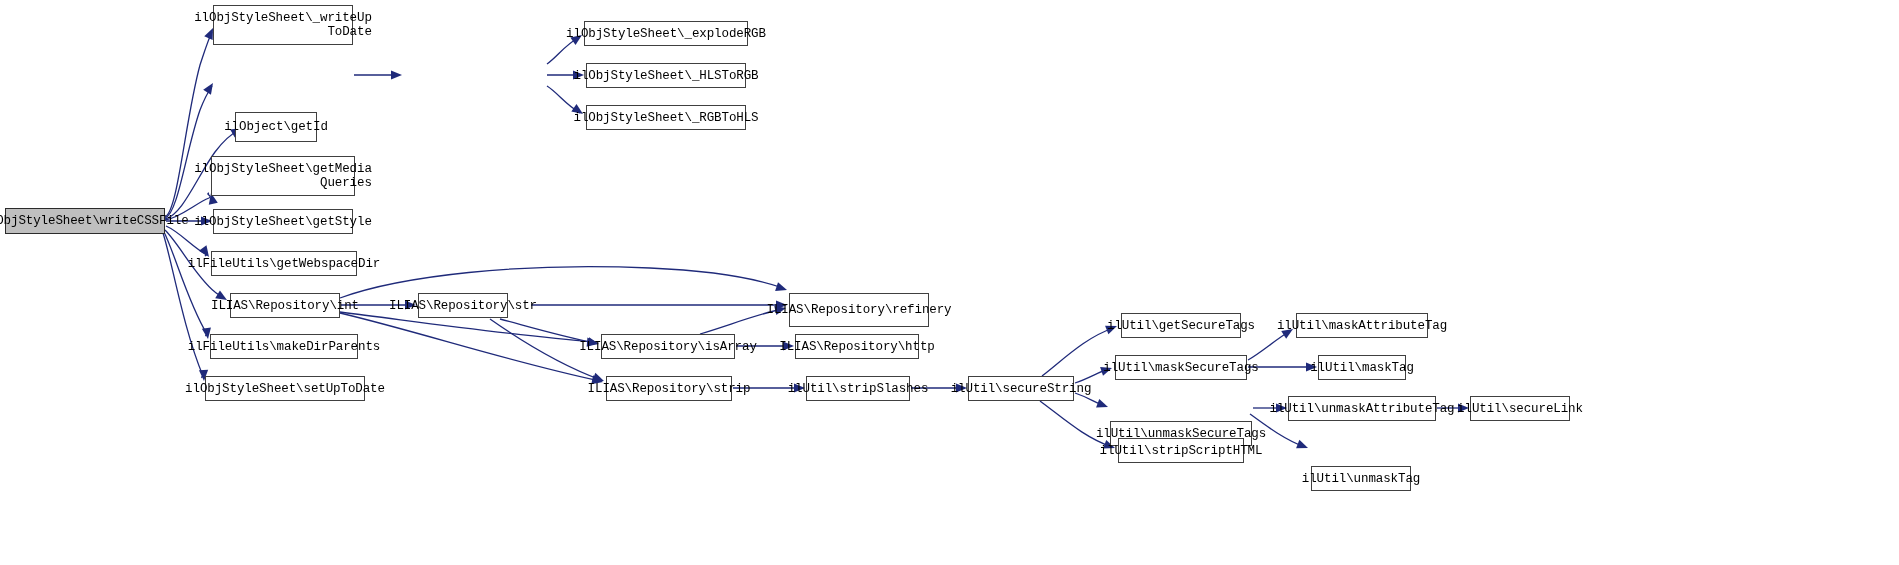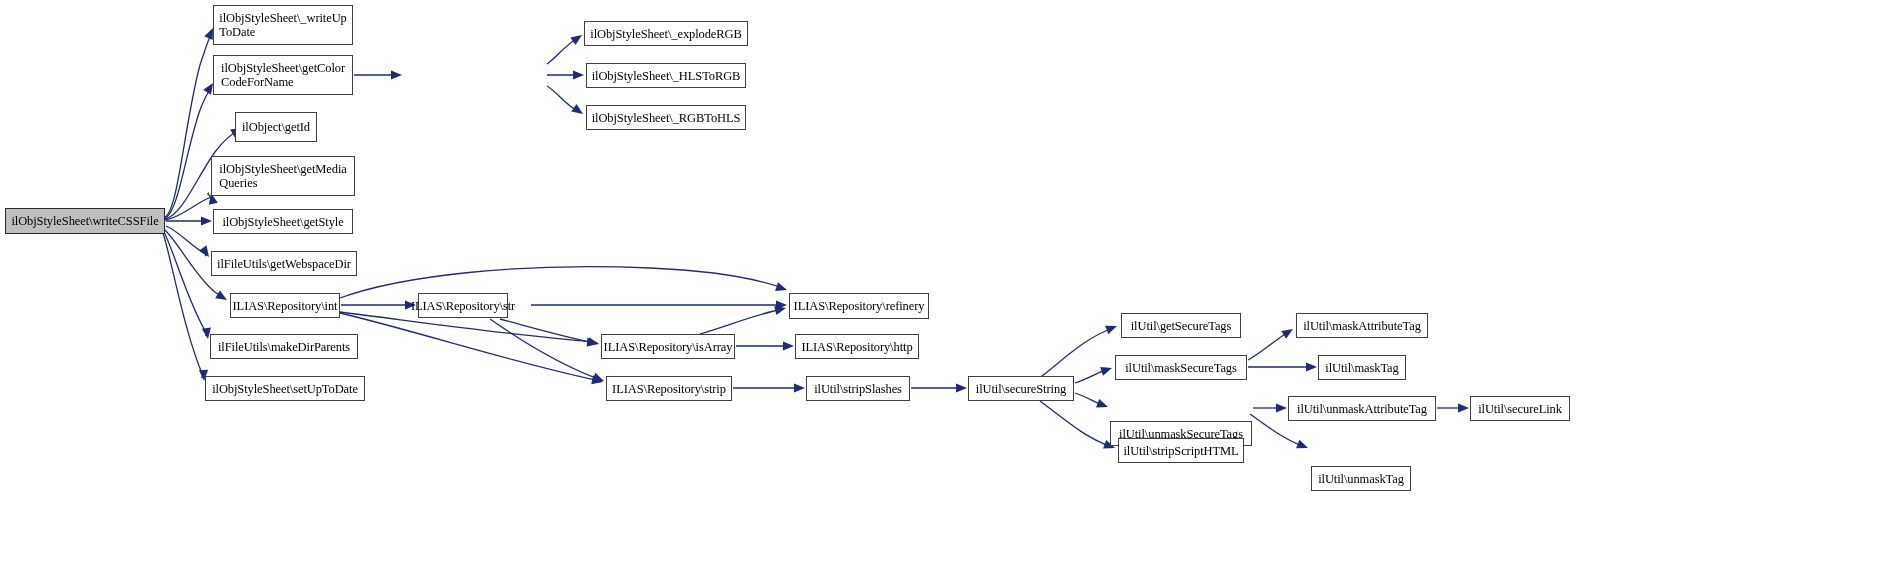--- a/index.html
+++ b/index.html
@@ -25,25 +25,25 @@
     width: 1899px;
     height: 565px;
     pointer-events: none;
   }
   .node {
     position: absolute;
     box-sizing: border-box;
     display: flex;
     align-items: center;
     justify-content: center;
-    text-align: left;
+    text-align: right;
     border: 1px solid #404040;
     background: #ffffff;
     color: #000000;
-    font-family: Liberation Serif, serif;
+    font-family: Liberation Mono, monospace;
     font-size: 12.5px;
     line-height: 14px;
     letter-spacing: -0.1px;
     white-space: pre-line;
     padding: 0 14px;
     z-index: 2;
   }
   .node.root {
     background: #bfbfbf;
     border-color: #2b2b2b;
@@ -183,37 +183,35 @@
         <polygon points="1308,448 1299.393667698316,439.7482702229781 1296.0815189192829,448.33137400107313" fill="#1f2a7a"></polygon>
       </g>
       <g>
         <path d="M1437,408 L1465,408" fill="none" stroke="#1f2a7a" stroke-width="1.3"></path>
         <polygon points="1469,408 1458,403.4 1458,412.6" fill="#1f2a7a"></polygon>
       </g>
     </svg>
 <div class="node root" style="left: 5px; top: 208px; width: 160px; height: 26px;">ilObjStyleSheet\writeCSSFile</div>
     <div class="node" style="left: 213px; top: 5px; width: 140px; height: 40px;">ilObjStyleSheet\_writeUp
 ToDate</div>
-    <div class="node" style="left: 213px; top: 55px; width: 140px; height: 40px;">ilObjStyleSheet\getColor
-CodeForName</div>
     <div class="node" style="left: 235px; top: 112px; width: 82px; height: 30px;">ilObject\getId</div>
     <div class="node" style="left: 211px; top: 156px; width: 144px; height: 40px;">ilObjStyleSheet\getMedia
 Queries</div>
     <div class="node" style="left: 213px; top: 209px; width: 140px; height: 25px;">ilObjStyleSheet\getStyle</div>
     <div class="node" style="left: 211px; top: 251px; width: 146px; height: 25px;">ilFileUtils\getWebspaceDir</div>
     <div class="node" style="left: 230px; top: 293px; width: 110px; height: 25px;">ILIAS\Repository\int</div>
     <div class="node" style="left: 210px; top: 334px; width: 148px; height: 25px;">ilFileUtils\makeDirParents</div>
     <div class="node" style="left: 205px; top: 376px; width: 160px; height: 25px;">ilObjStyleSheet\setUpToDate</div>
     <div class="node" style="left: 584px; top: 21px; width: 164px; height: 25px;">ilObjStyleSheet\_explodeRGB</div>
     <div class="node" style="left: 586px; top: 63px; width: 160px; height: 25px;">ilObjStyleSheet\_HLSToRGB</div>
     <div class="node" style="left: 586px; top: 105px; width: 160px; height: 25px;">ilObjStyleSheet\_RGBToHLS</div>
     <div class="node" style="left: 418px; top: 293px; width: 90px; height: 25px;">ILIAS\Repository\str</div>
     <div class="node" style="left: 601px; top: 334px; width: 134px; height: 25px;">ILIAS\Repository\isArray</div>
     <div class="node" style="left: 606px; top: 376px; width: 126px; height: 25px;">ILIAS\Repository\strip</div>
-    <div class="node" style="left: 789px; top: 293px; width: 140px; height: 26px;">ILIAS\Repository\refinery</div>
+    <div class="node" style="left: 789px; top: 293px; width: 140px; height: 34px;">ILIAS\Repository\refinery</div>
     <div class="node" style="left: 795px; top: 334px; width: 124px; height: 25px;">ILIAS\Repository\http</div>
     <div class="node" style="left: 806px; top: 376px; width: 104px; height: 25px;">ilUtil\stripSlashes</div>
     <div class="node" style="left: 968px; top: 376px; width: 106px; height: 25px;">ilUtil\secureString</div>
     <div class="node" style="left: 1121px; top: 313px; width: 120px; height: 25px;">ilUtil\getSecureTags</div>
     <div class="node" style="left: 1115px; top: 355px; width: 132px; height: 25px;">ilUtil\maskSecureTags</div>
     <div class="node" style="left: 1110px; top: 396px; width: 142px; height: 25px; margin-top: 25px;">ilUtil\unmaskSecureTags</div>
     <div class="node" style="left: 1118px; top: 438px; width: 126px; height: 25px;">ilUtil\stripScriptHTML</div>
     <div class="node" style="left: 1296px; top: 313px; width: 132px; height: 25px;">ilUtil\maskAttributeTag</div>
     <div class="node" style="left: 1318px; top: 355px; width: 88px; height: 25px;">ilUtil\maskTag</div>
     <div class="node" style="left: 1288px; top: 396px; width: 148px; height: 25px;">ilUtil\unmaskAttributeTag</div>

